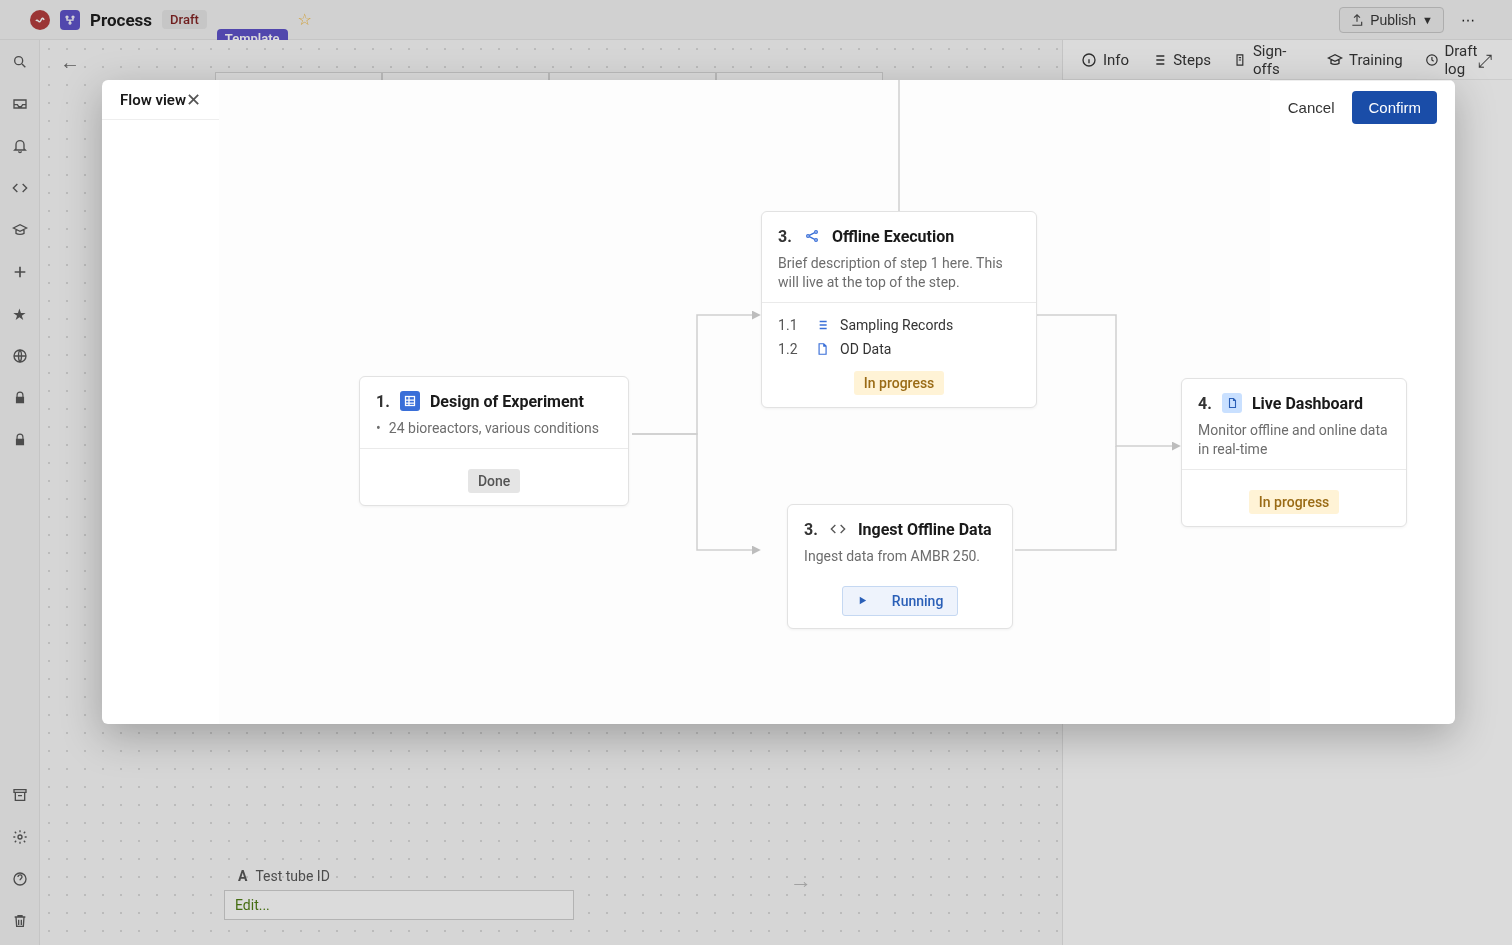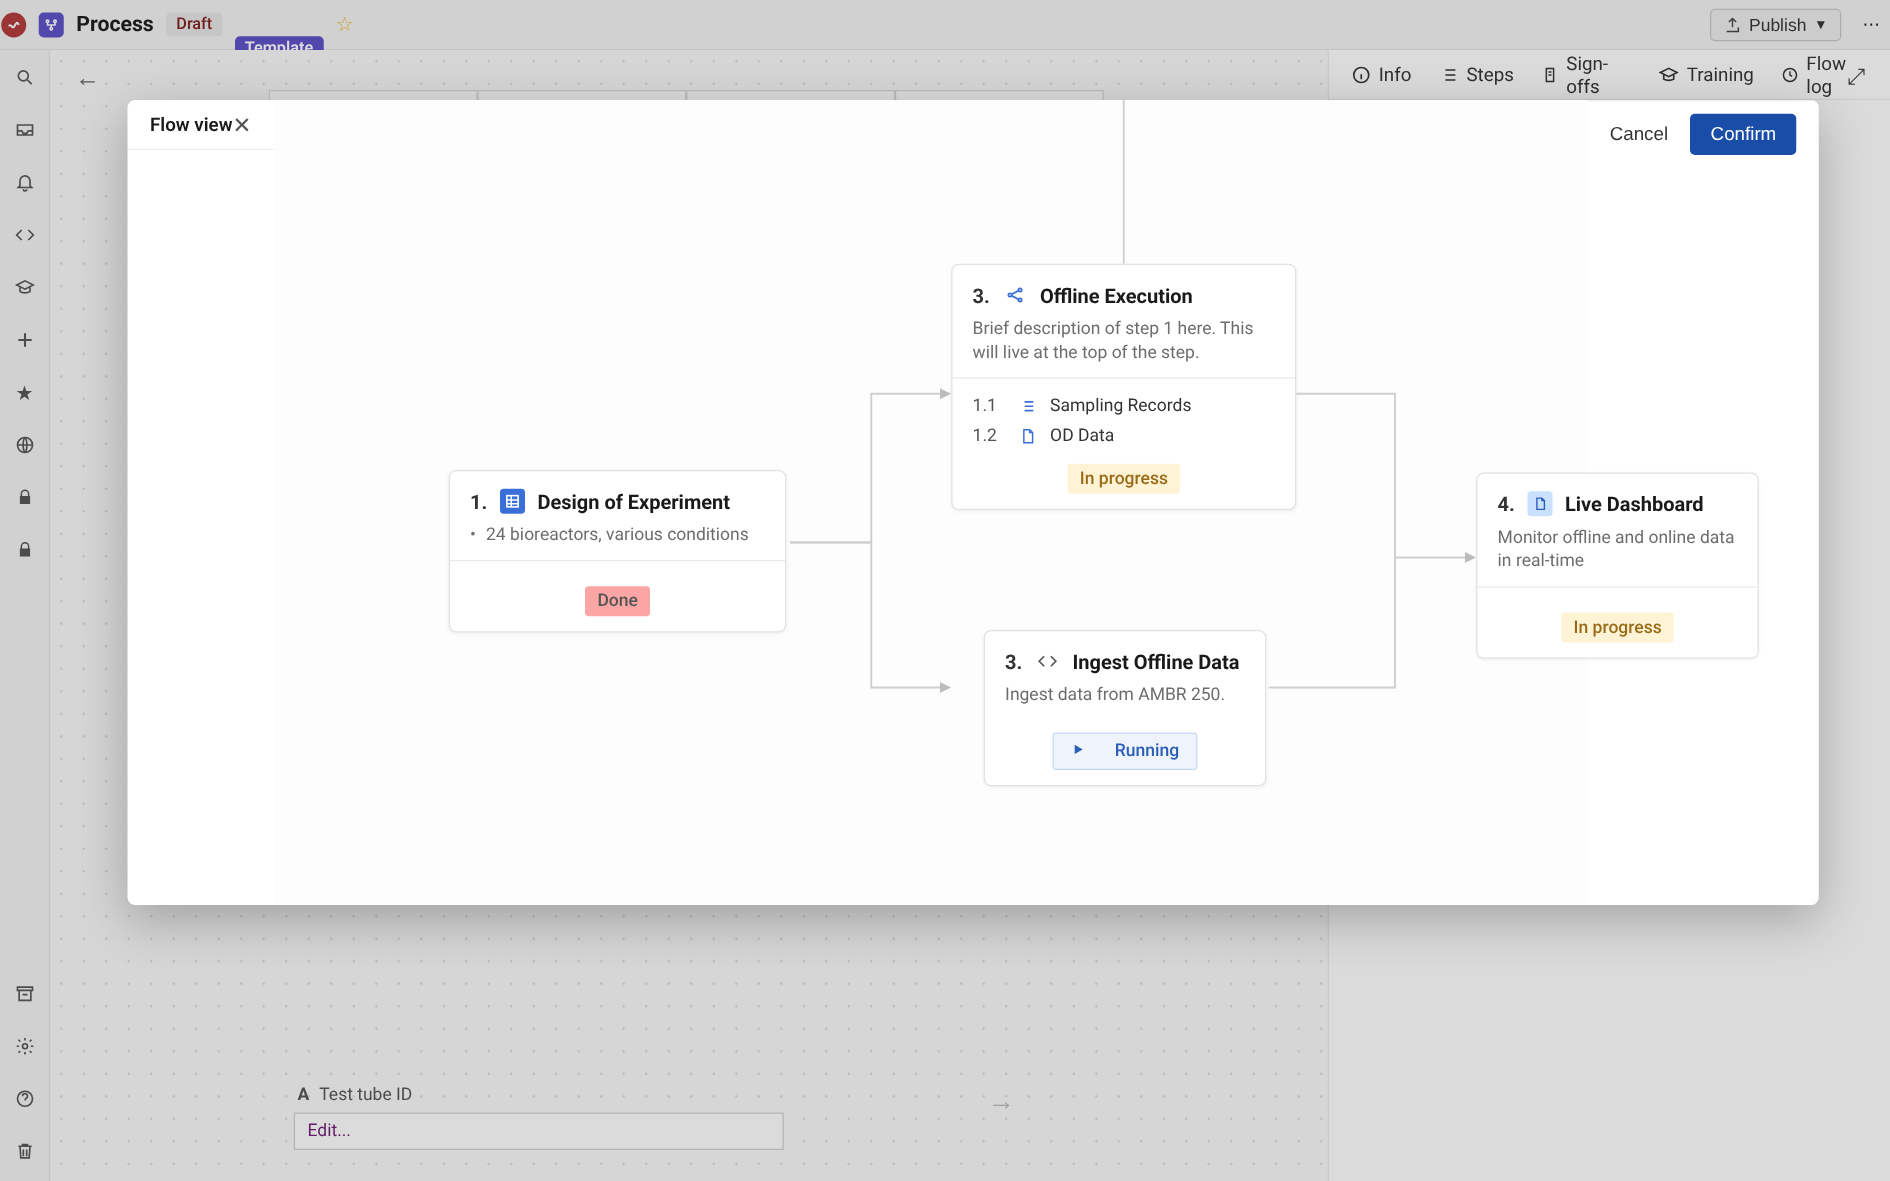--- a/index.html
+++ b/index.html
@@ -18,21 +18,21 @@
   .app {
     position: absolute; inset: 0;
     display: flex;
     flex-direction: column;
     background: #fafafa;
   }
   .topbar {
     height: 40px;
     display: flex;
     align-items: center;
-    padding: 0 1px;
+    padding: 0 30px;
     background: #f3f3f3;
     border-bottom: 1px solid #e5e5e5;
     gap: 10px;
   }
   .logo-dot {
     width: 20px; height: 20px; border-radius: 50%;
     background: #b33a3a;
     display:flex;align-items:center;justify-content:center;
     color:#fff;font-size:11px;font-weight:600;
   }
@@ -75,21 +75,21 @@
   }
   .back-arrow {
     position:absolute; left:20px; top:10px; font-size:20px; color:#666;
   }
   .bg-tabs {
     position:absolute; left:175px; top:32px;
     display:flex;
   }
   .bg-tab { width:167px;height:30px;border:1px solid #d9d9d9;background:#fff; }
   .bg-label { position:absolute; left:198px; top:828px; color:#555; font-size:14px; display:flex; align-items:center; gap:8px;}
-  .bg-input { position:absolute; left:195px; top:850px; width:392px; height:30px; border:1px solid #d0d0d0; background:#fff; padding:0 10px; color:#701a75; font-size:14px; display:flex; align-items:center;}
+  .bg-input { position:absolute; left:184px; top:850px; width:350px; height:30px; border:1px solid #d0d0d0; background:#fff; padding:0 10px; color:#4d7c0f; font-size:14px; display:flex; align-items:center;}
   .bg-arrow { position:absolute; left:750px; top:828px; color:#bbb; font-size:22px; }
 
   .right-panel {
     width: 450px; background:#fff; border-left:1px solid #e5e5e5;
     display:flex; flex-direction:column;
   }
   .right-tabs {
     height:40px; display:flex; align-items:center; gap:22px;
     padding:0 18px; border-bottom:1px solid #eee; font-size:15px; color:#333;
     justify-content:flex-end;
@@ -144,21 +144,21 @@
   .card-desc { color:#6d6d6d; font-size:14px; line-height:1.35; }
   .card-hr { border:none;border-top:1px solid #eaeaea;margin:10px -16px; }
   .subitem { display:flex; align-items:flex-start; gap:10px; font-size:14px; color:#333; padding:4px 0;}
   .sub-num { color:#555; width:26px; }
   .sub-ico { width:16px;height:16px;display:flex;align-items:center;justify-content:center;color:#3a6fd8;font-size:14px;}
   .status {
     display:inline-block; margin:10px auto 0; padding:4px 10px; border-radius:3px;
     font-size:14px; font-weight:500;
   }
   .status-wrap { text-align:center; }
-  .status-done { background:#fca5a5;color:#555; }
+  .status-done { background:#e5e5e5;color:#555; }
   .status-progress { background:#fff3d6;color:#9a6b16; }
   .status-running { background:#eef3fc;color:#2a5fb7;border:1px solid #c5d8f2;display:inline-flex;align-items:center;gap:24px;padding:6px 14px; }
 
   
   svg.connectors { position:absolute; inset:0; width:100%; height:100%; pointer-events:none; }
 
   .ico-blue { background:#3a6fd8; }
   .ico-lightblue { background:#c9e0ff;color:#2a5fb7; }
   .ico-white { background:transparent;color:#555;border:none; }
 
@@ -315,21 +315,21 @@
           <svg width="16" height="16" viewBox="0 0 24 24" fill="none" stroke="#333" stroke-width="2">
               <path d="M2 9l10-5 10 5-10 5-10-5zM6 12v5c3 2 9 2 12 0v-5"></path>
             </svg>
           <span>Training</span>
         </div>
         <div class="right-tab">
           <svg width="16" height="16" viewBox="0 0 24 24" fill="none" stroke="#333" stroke-width="2">
               <circle cx="12" cy="12" r="9"></circle>
               <path d="M12 7v5l3 2"></path>
             </svg>
-          <span>Flow log</span>
+          <span>Draft log</span>
         </div>
       </div>
       <div class="expand-btn">⤢</div>
     </div>
   </div>
 </div>
 
 <div class="scrim"></div>
 
 <div class="modal">

